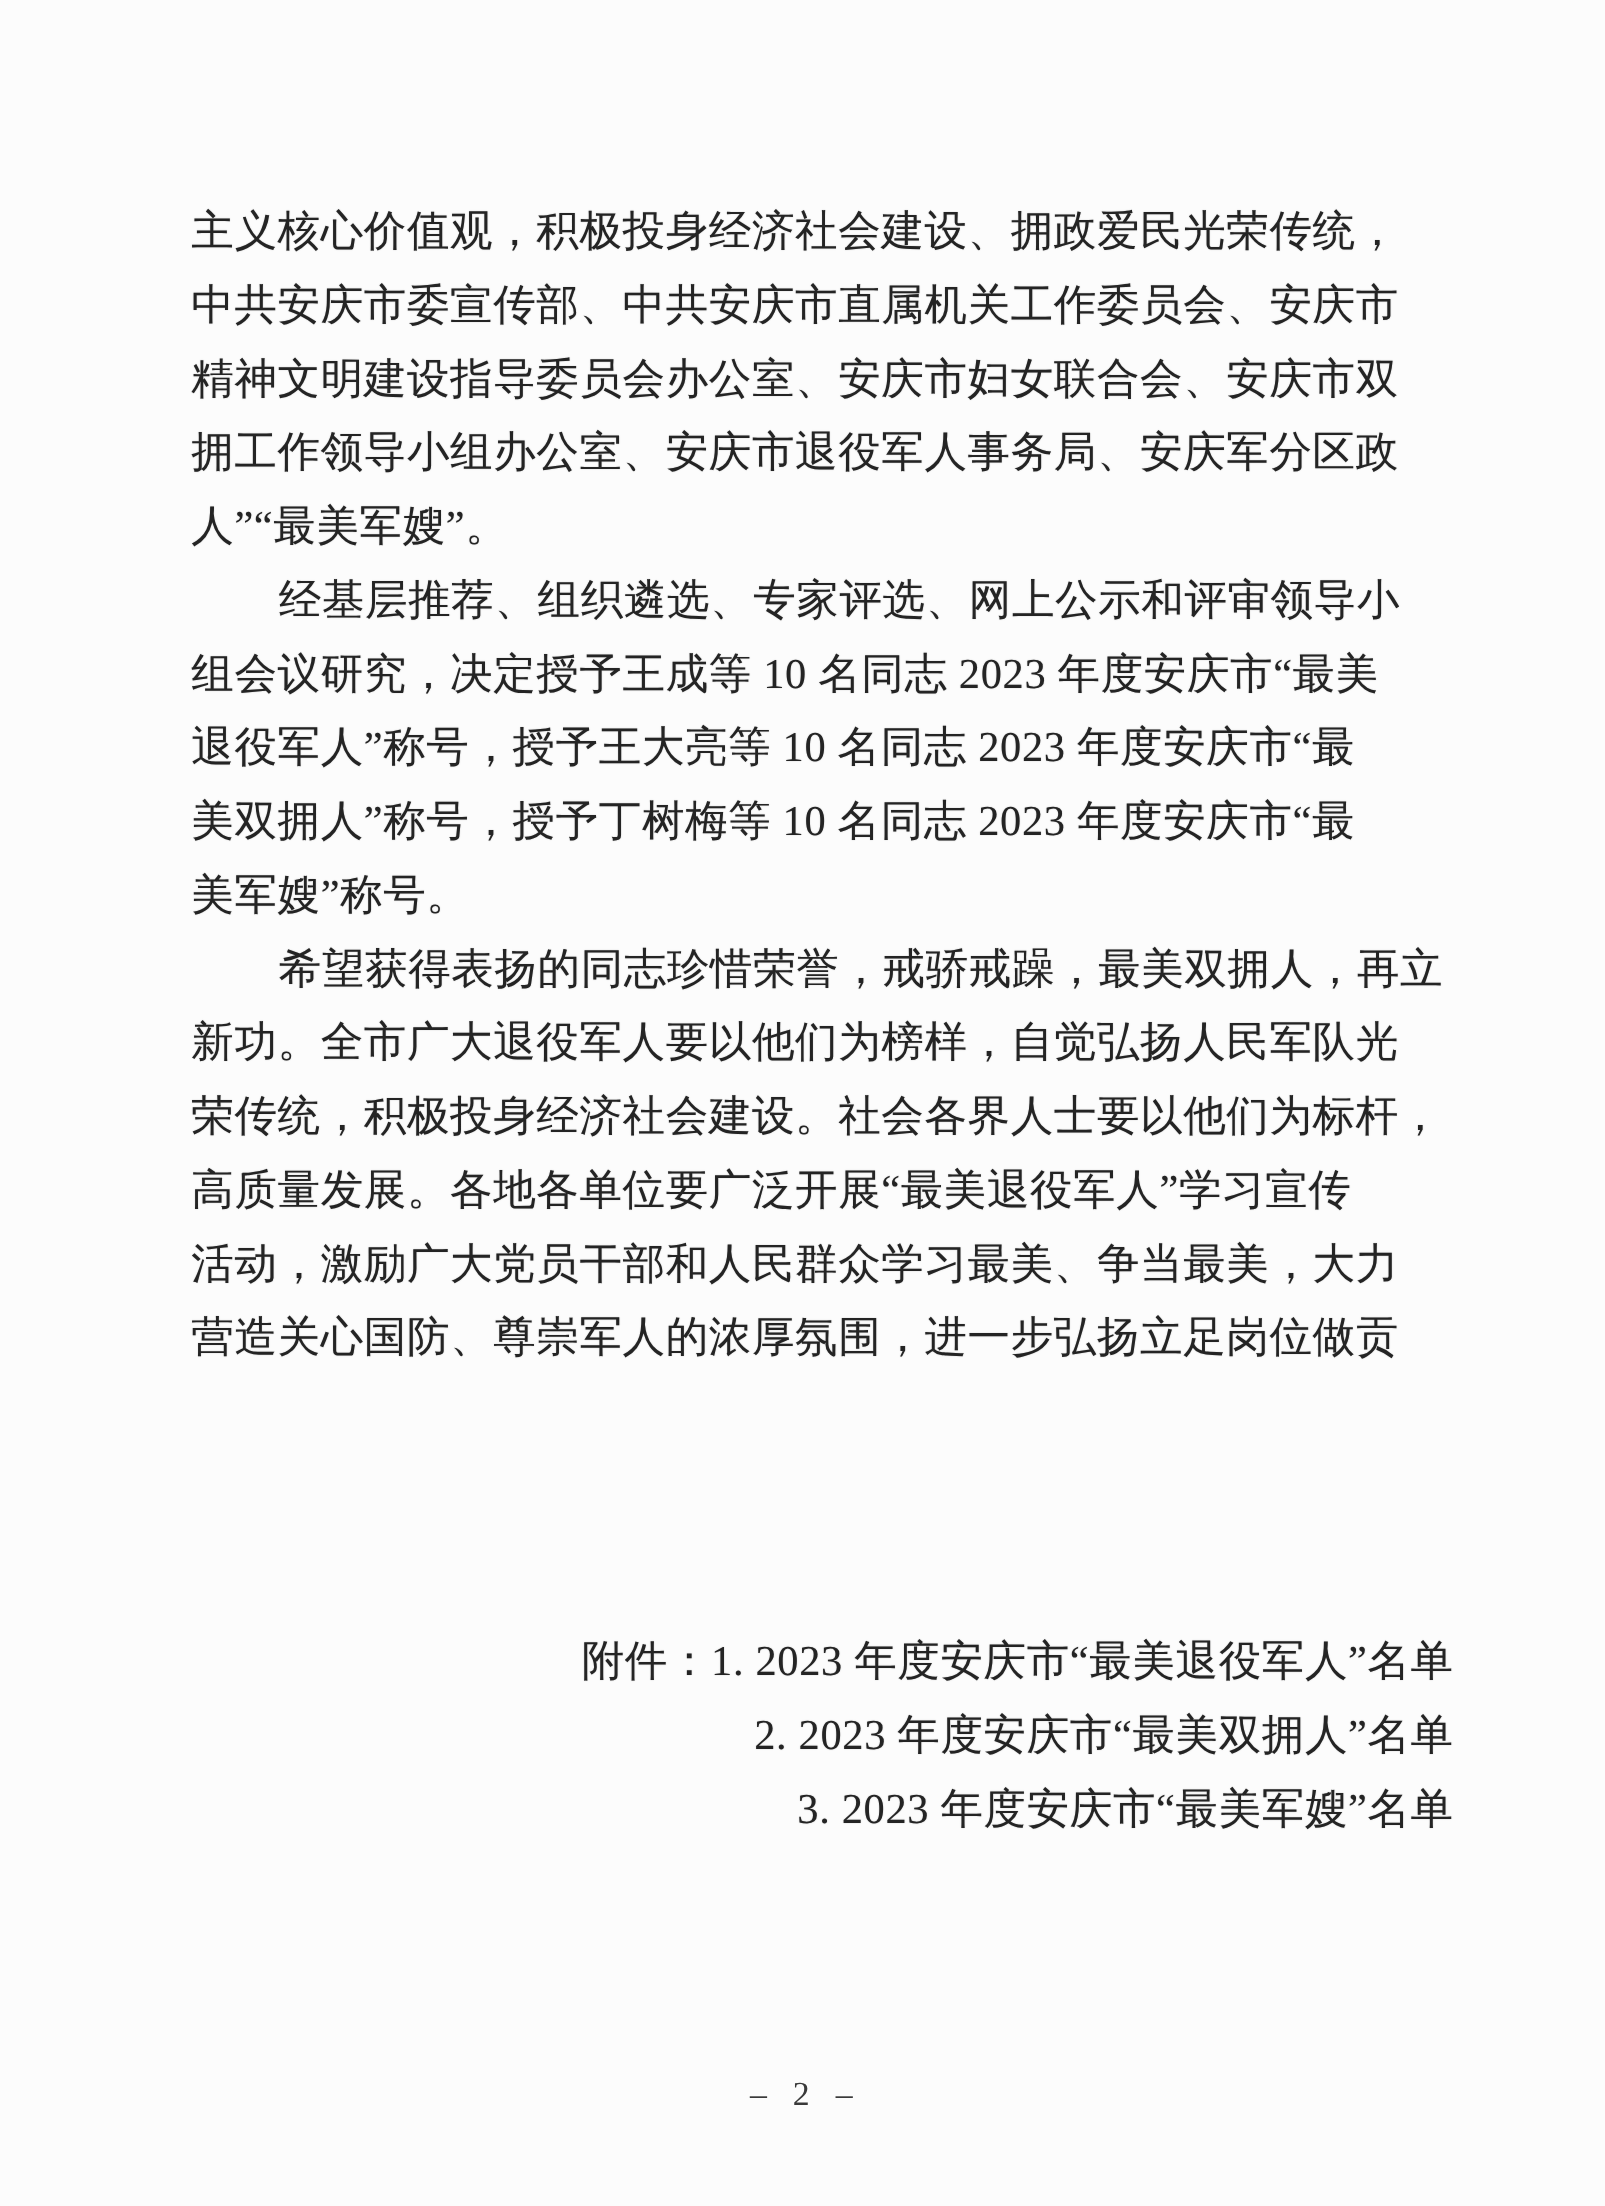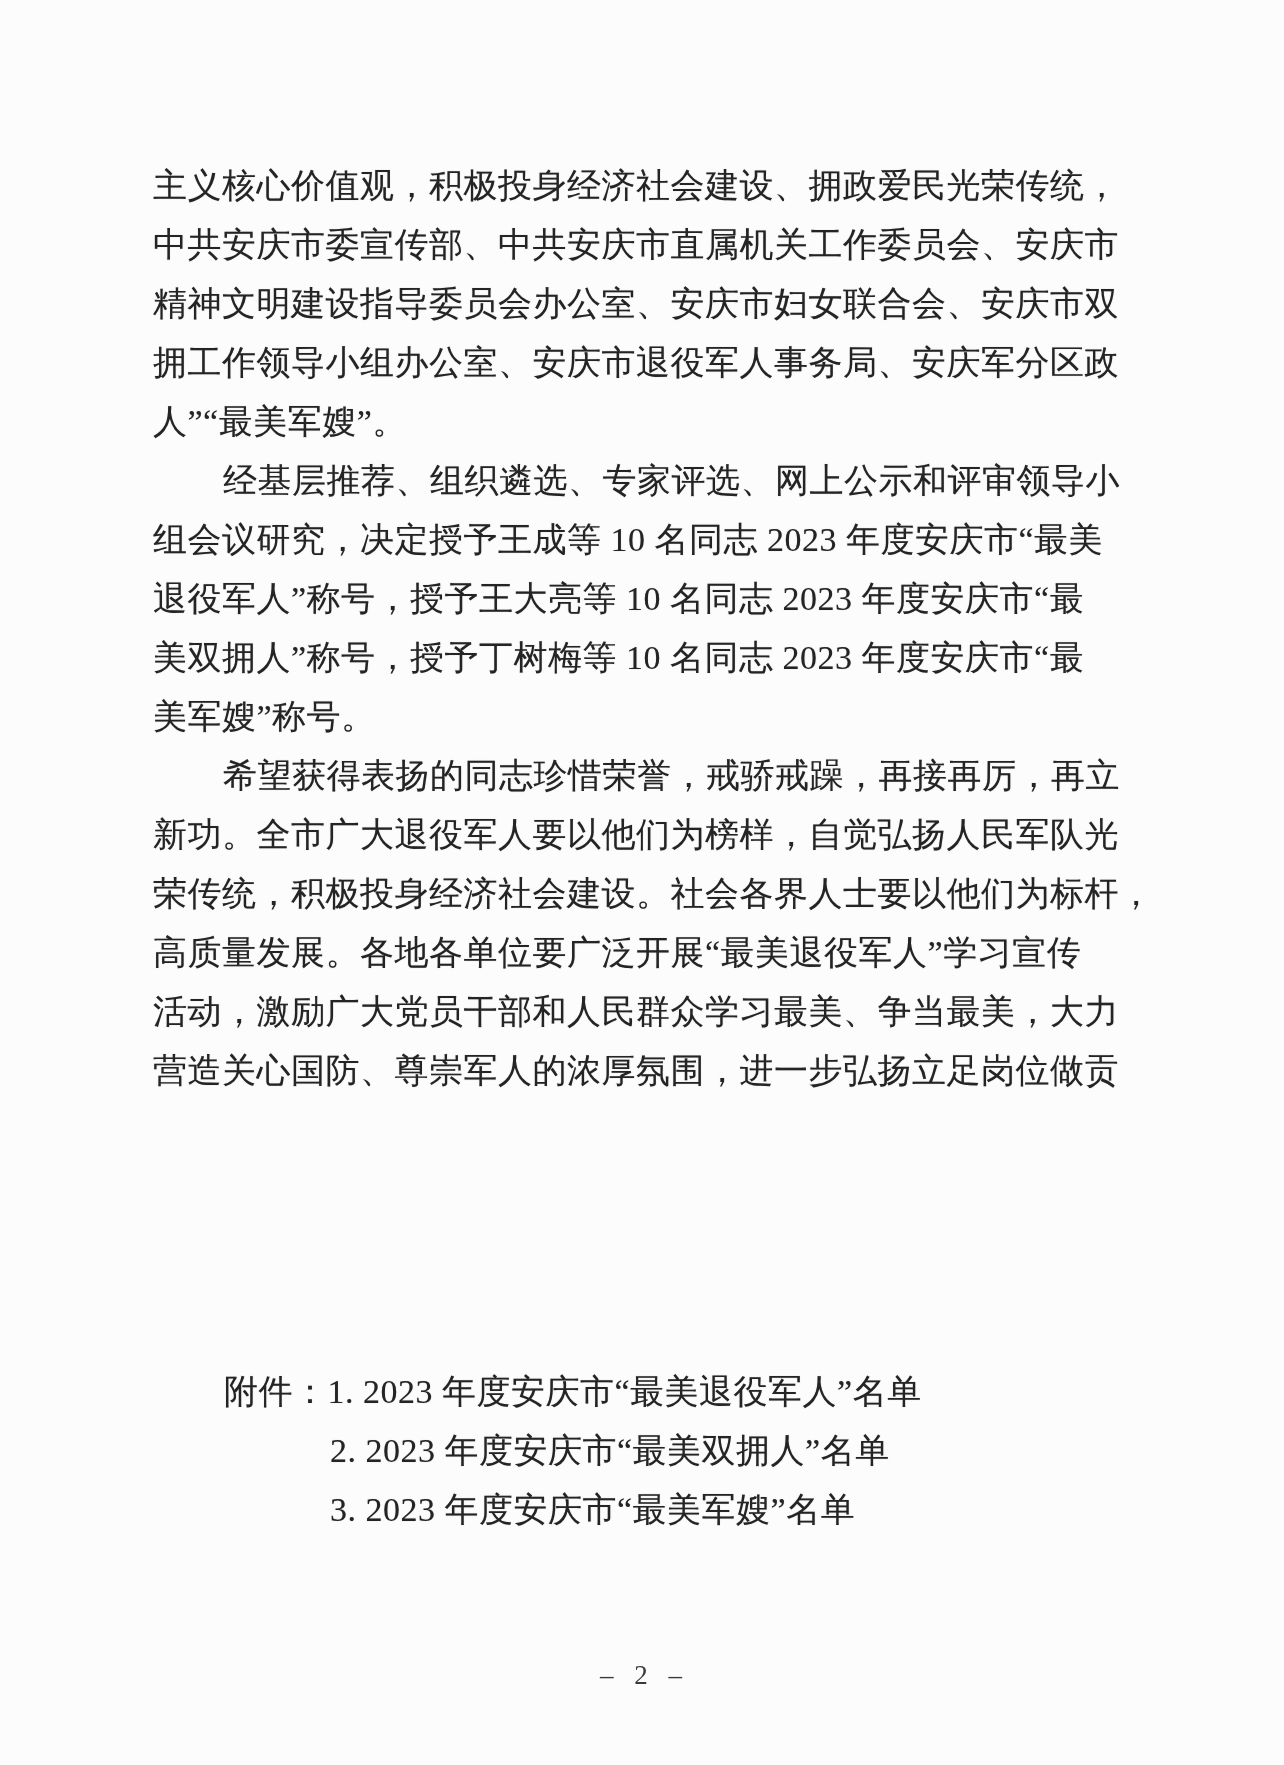--- a/index.html
+++ b/index.html
@@ -30,22 +30,23 @@
     font-size: 34px;
     letter-spacing: 0.5px;
     white-space: nowrap;
   }
   .line.indent {
     text-indent: 70px;
   }
   .att-block {
     position: absolute;
     left: 153px;
-    top: 1362px;
+    top: 1300px;
     width: 1010px;
+    text-align: right;
   }
   .att-first {
     text-indent: 71px;
   }
   .att-cont {
     text-indent: 177px;
   }
   .page-number {
     position: absolute;
     left: 0;
@@ -68,21 +69,21 @@
     <div class="line">主义核心价值观，积极投身经济社会建设、拥政爱民光荣传统，</div>
     <div class="line">中共安庆市委宣传部、中共安庆市直属机关工作委员会、安庆市</div>
     <div class="line">精神文明建设指导委员会办公室、安庆市妇女联合会、安庆市双</div>
     <div class="line">拥工作领导小组办公室、安庆市退役军人事务局、安庆军分区政</div>
     <div class="line">人”“最美军嫂”。</div>
     <div class="line indent">经基层推荐、组织遴选、专家评选、网上公示和评审领导小</div>
     <div class="line">组会议研究，决定授予王成等 10 名同志 2023 年度安庆市“最美</div>
     <div class="line">退役军人”称号，授予王大亮等 10 名同志 2023 年度安庆市“最</div>
     <div class="line">美双拥人”称号，授予丁树梅等 10 名同志 2023 年度安庆市“最</div>
     <div class="line">美军嫂”称号。</div>
-    <div class="line indent">希望获得表扬的同志珍惜荣誉，戒骄戒躁，再接再厉，再立</div>
+    <div class="line indent">希望获得表扬的同志珍惜荣誉，戒骄戒躁，最美双拥人，再立</div>
     <div class="line">新功。全市广大退役军人要以他们为榜样，自觉弘扬人民军队光</div>
     <div class="line">荣传统，积极投身经济社会建设。社会各界人士要以他们为标杆，</div>
     <div class="line">高质量发展。各地各单位要广泛开展“最美退役军人”学习宣传</div>
     <div class="line">活动，激励广大党员干部和人民群众学习最美、争当最美，大力</div>
     <div class="line">营造关心国防、尊崇军人的浓厚氛围，进一步弘扬立足岗位做贡</div>
   </div>
 
   <div class="att-block">
     <div class="line att-first"><span>附件：</span><span>1. 2023 年度安庆市“最美退役军人”名单</span></div>
     <div class="line att-cont">2. 2023 年度安庆市“最美双拥人”名单</div>

